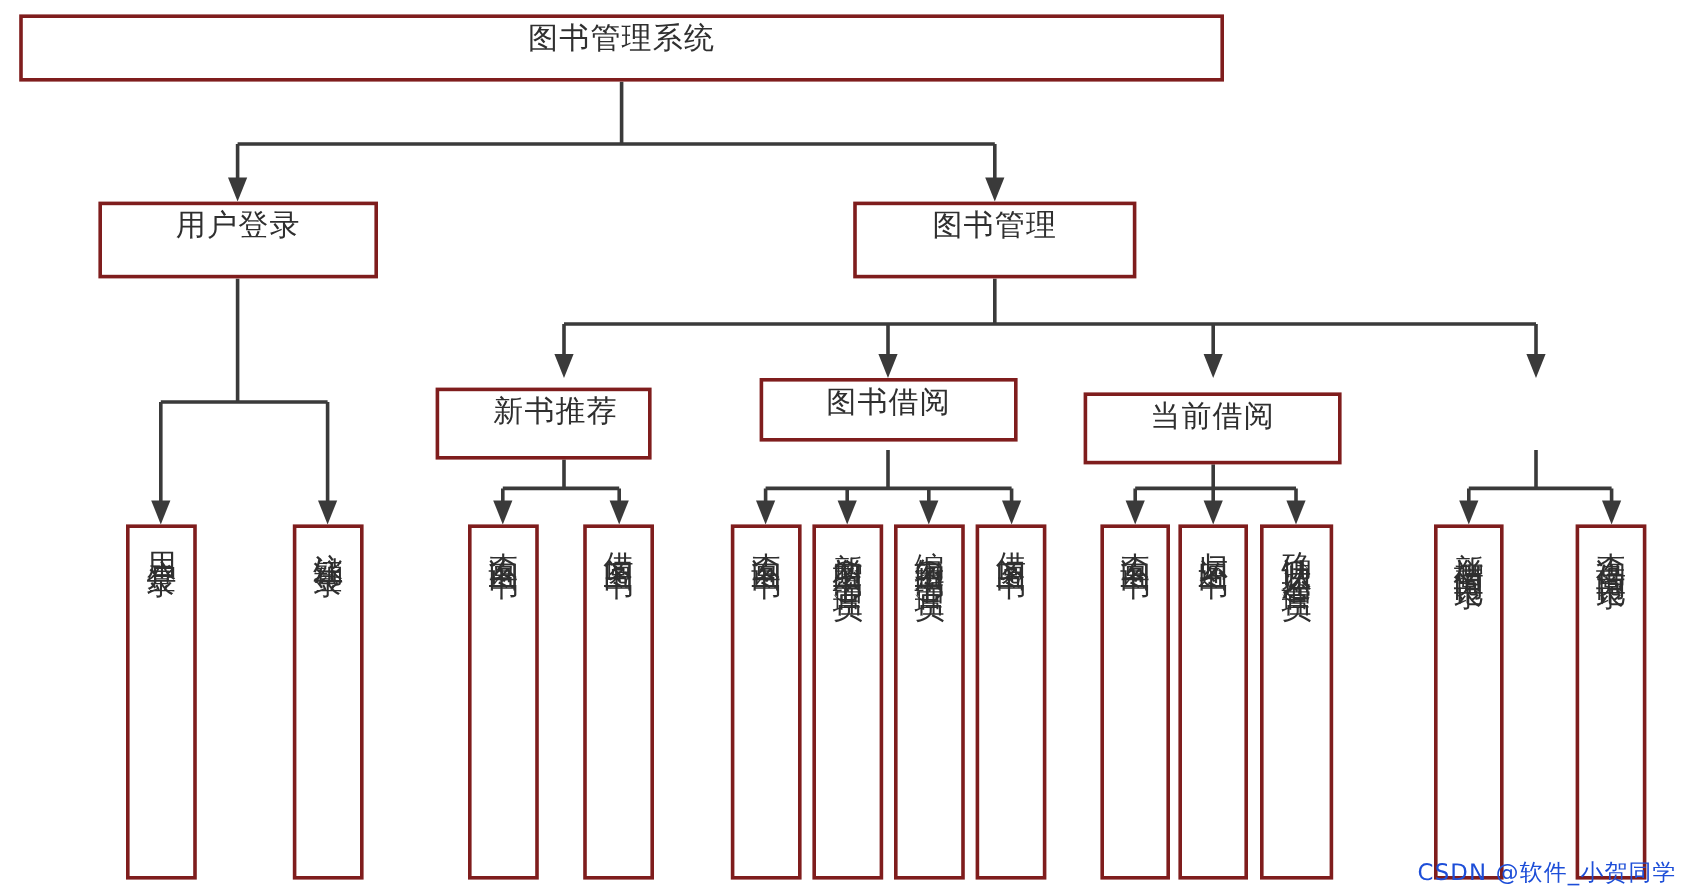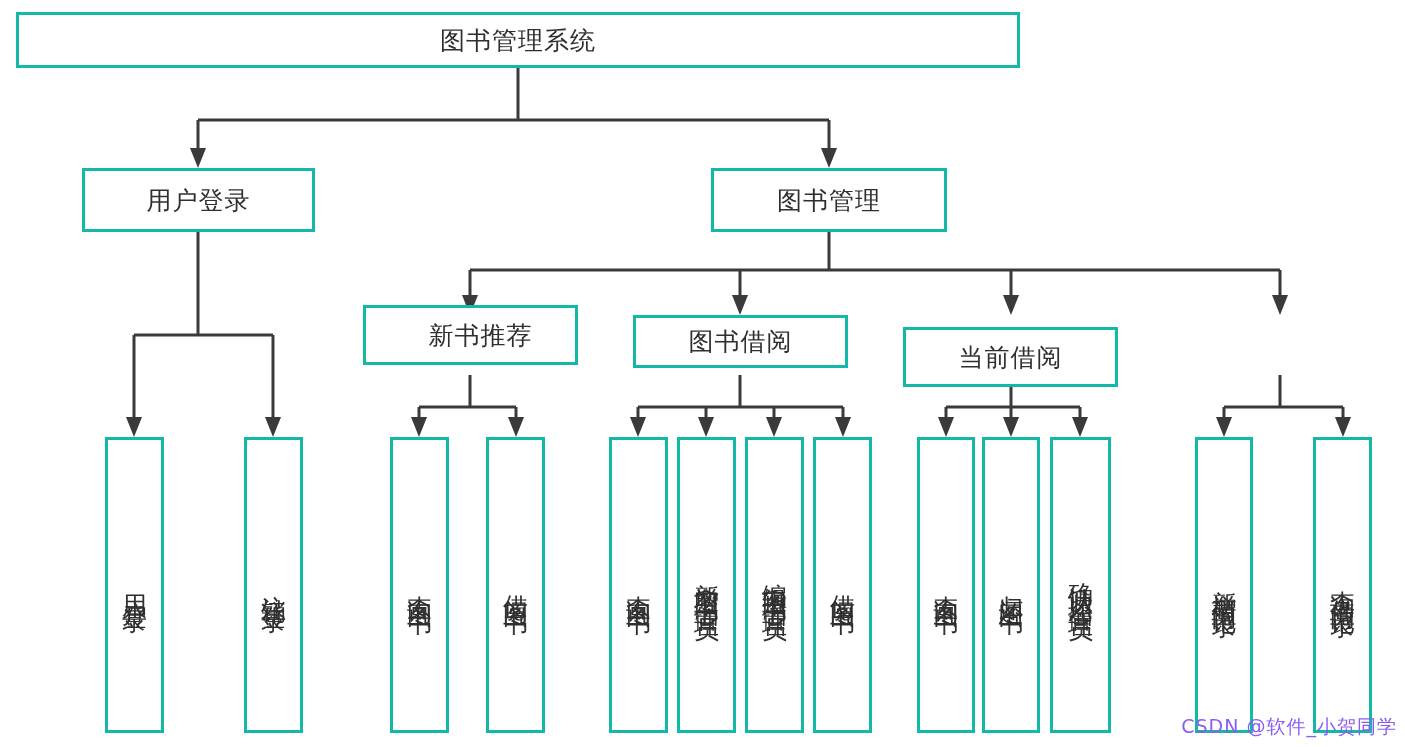--- a/index.html
+++ b/index.html
@@ -15,24 +15,24 @@
   svg.connectors {
     position: absolute;
     left: 0; top: 0;
     width: 1405px; height: 747px;
   }
   svg.connectors path { stroke: #3a3a3a; stroke-width: 3; fill: none; }
   svg.connectors polygon { fill: #3a3a3a; stroke: none; }
   .box {
     position: absolute;
     box-sizing: border-box;
-    border: 3px solid #14b8a6;
+    border: 3px solid #7f1d1d;
     background: #ffffff;
     display: flex;
-    align-items: center;
+    align-items: flex-start;
     justify-content: center;
   }
   .box.h span {
     font-size: 25px;
     letter-spacing: 1px;
     white-space: nowrap;
     color: #2f2f2f;
   }
   .box.v span {
     writing-mode: vertical-rl;
@@ -42,21 +42,21 @@
     line-height: 1;
     white-space: nowrap;
     color: #2f2f2f;
   }
   .watermark {
     position: absolute;
     top: 714px;
     right: 8px;
     font-size: 19px;
     letter-spacing: 1px;
-    color: #8b5cf6;
+    color: #1d4ed8;
     white-space: nowrap;
     z-index: 5;
   }
 </style>
 </head>
 <body>
 
 <div class="canvas">
 
   <svg class="connectors" viewBox="0 0 1405 747">
@@ -96,21 +96,21 @@
     <span>图书管理系统</span>
   </div>
 
   <div class="box h" style="left:82px; top:168px; width:233px; height:64px;">
     <span>用户登录</span>
   </div>
   <div class="box h" style="left:711px; top:168px; width:236px; height:64px;">
     <span>图书管理</span>
   </div>
 
-  <div class="box h" style="left:363px; top:305px; width:215px; height:60px;padding-left:20px;">
+  <div class="box h" style="left:363px; top:323px; width:180px; height:60px;padding-left:20px;">
     <span>新书推荐</span>
   </div>
   <div class="box h" style="left:633px; top:315px; width:215px; height:53px;">
     <span>图书借阅</span>
   </div>
   <div class="box h" style="left:903px; top:315px; width:215px; height:60px;margin-top:12px;">
     <span>当前借阅</span>
   </div>
 
   <div class="box v" style="left:105px; top:437px; width:59px; height:296px;">

